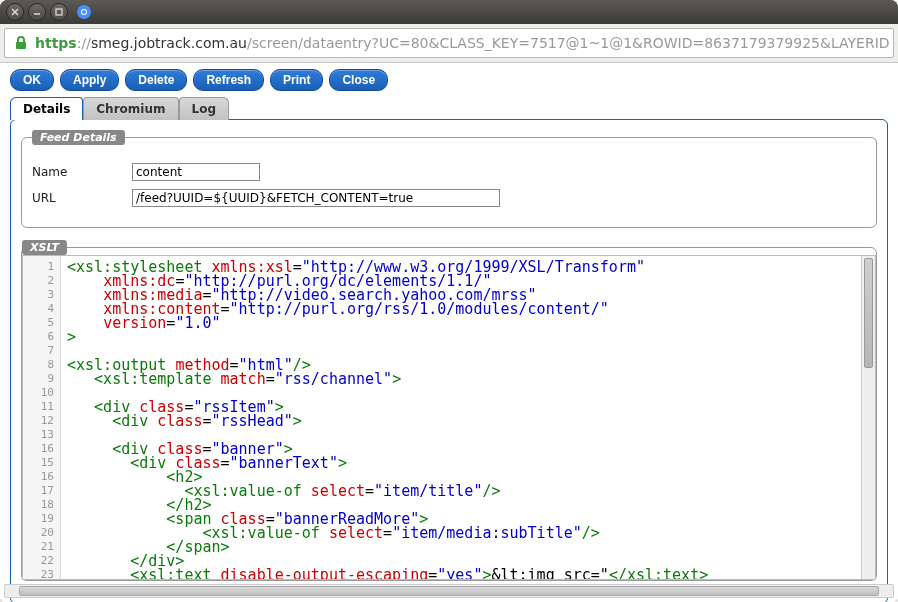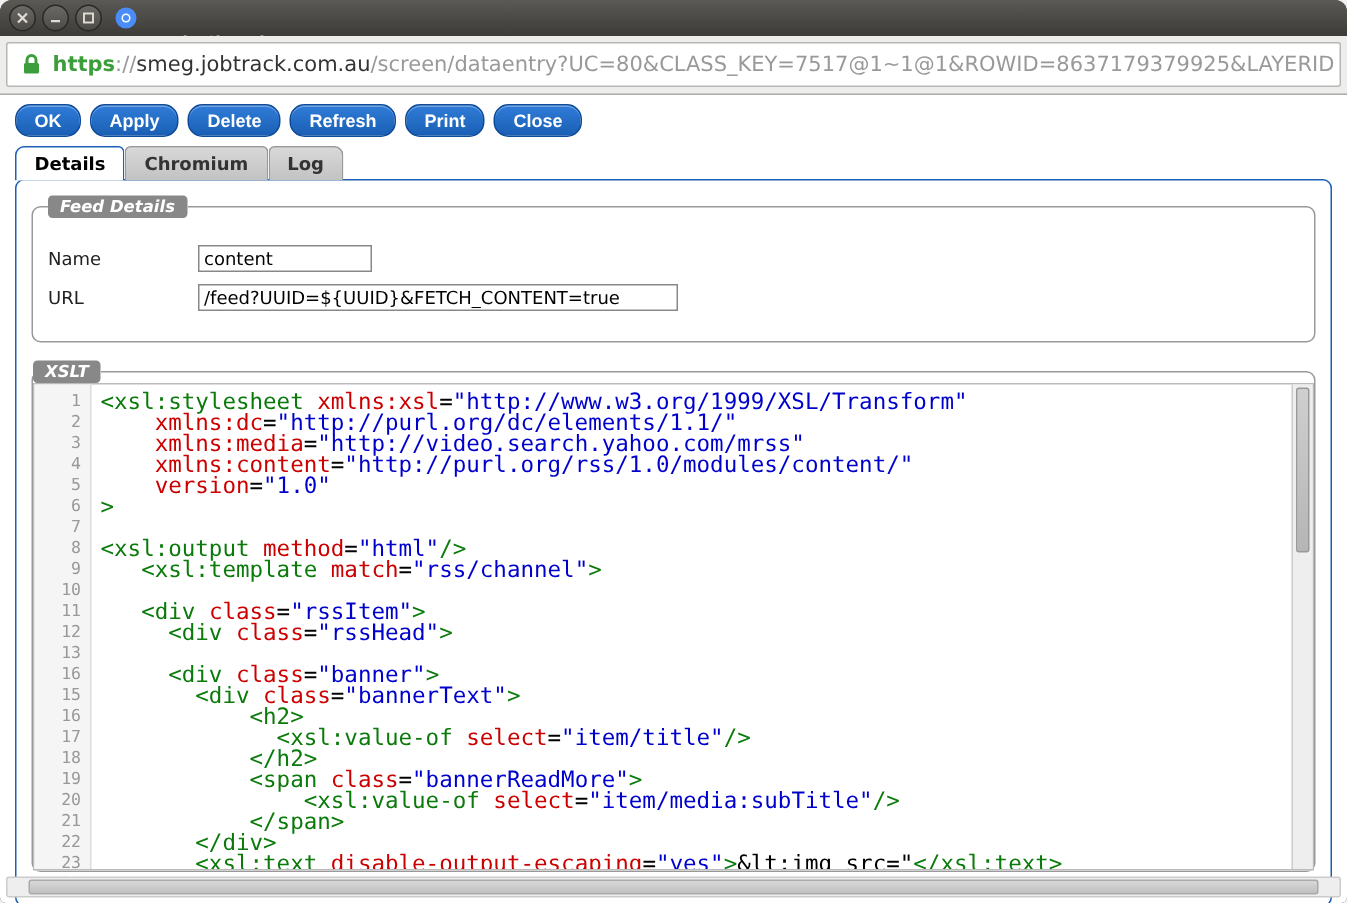--- a/index.html
+++ b/index.html
@@ -32,22 +32,22 @@
 .tab:last-child{ border-top-right-radius: 6px;}
 .tab.active { background: #fff; color: #000; border-color:#1a5fb4; position:relative; z-index:2;}
 
 .tabpanel { margin: -1px 10px 8px 10px; border: 1px solid #1a5fb4; border-radius: 6px; padding: 10px; background:#fff;}
 
 fieldset.group { border: 1px solid #999; border-radius: 6px; padding: 10px 10px 12px 10px; margin-bottom: 12px; }
 fieldset.group > legend { background: #888; color: #fff; font-size: 11px; font-weight: bold; padding: 1px 8px; border-radius: 3px; font-style: italic; }
 .form-row { display: flex; align-items: center; margin: 8px 0; }
 .form-label { width: 100px; font-size: 12px; color: #222; }
 .form-row input[type="text"] { border: 1px solid #888; font-size: 12px; padding: 1px 3px; font-family: inherit; height:18px;}
-.in-name { width: 116px; }
-.in-url { width: 320px; }
+.in-name { width: 128px; }
+.in-url { width: 368px; }
 .in-ttl { width: 116px; }
 
 .code-wrap { display: flex; border: 1px solid #bbb; background: #fff; height: 325px; position:relative;}
 .gutter { width: 38px; background: #f5f5f5; border-right: 1px solid #ddd; text-align: right; padding: 4px 6px 4px 0; font-family: "DejaVu Sans Mono", monospace; font-size: 11px; color: #999; line-height: 14px; user-select:none;}
 .gutter div { height: 14px; }
 .code { flex: 1; padding: 4px 6px; font-family: "DejaVu Sans Mono", monospace; font-size: 15px; line-height: 14px; white-space: pre; overflow: hidden; }
 .code-scroll { position:absolute; right:0; top:0; bottom:0; width:14px; background:#eee; border-left:1px solid #ccc;}
 .code-thumb { position:absolute; left:2px; right:2px; top:2px; height:110px; background:linear-gradient(#cfcfcf,#b5b5b5); border:1px solid #999; border-radius:2px;}
 
 .tag { color: #0a7a0a; }

